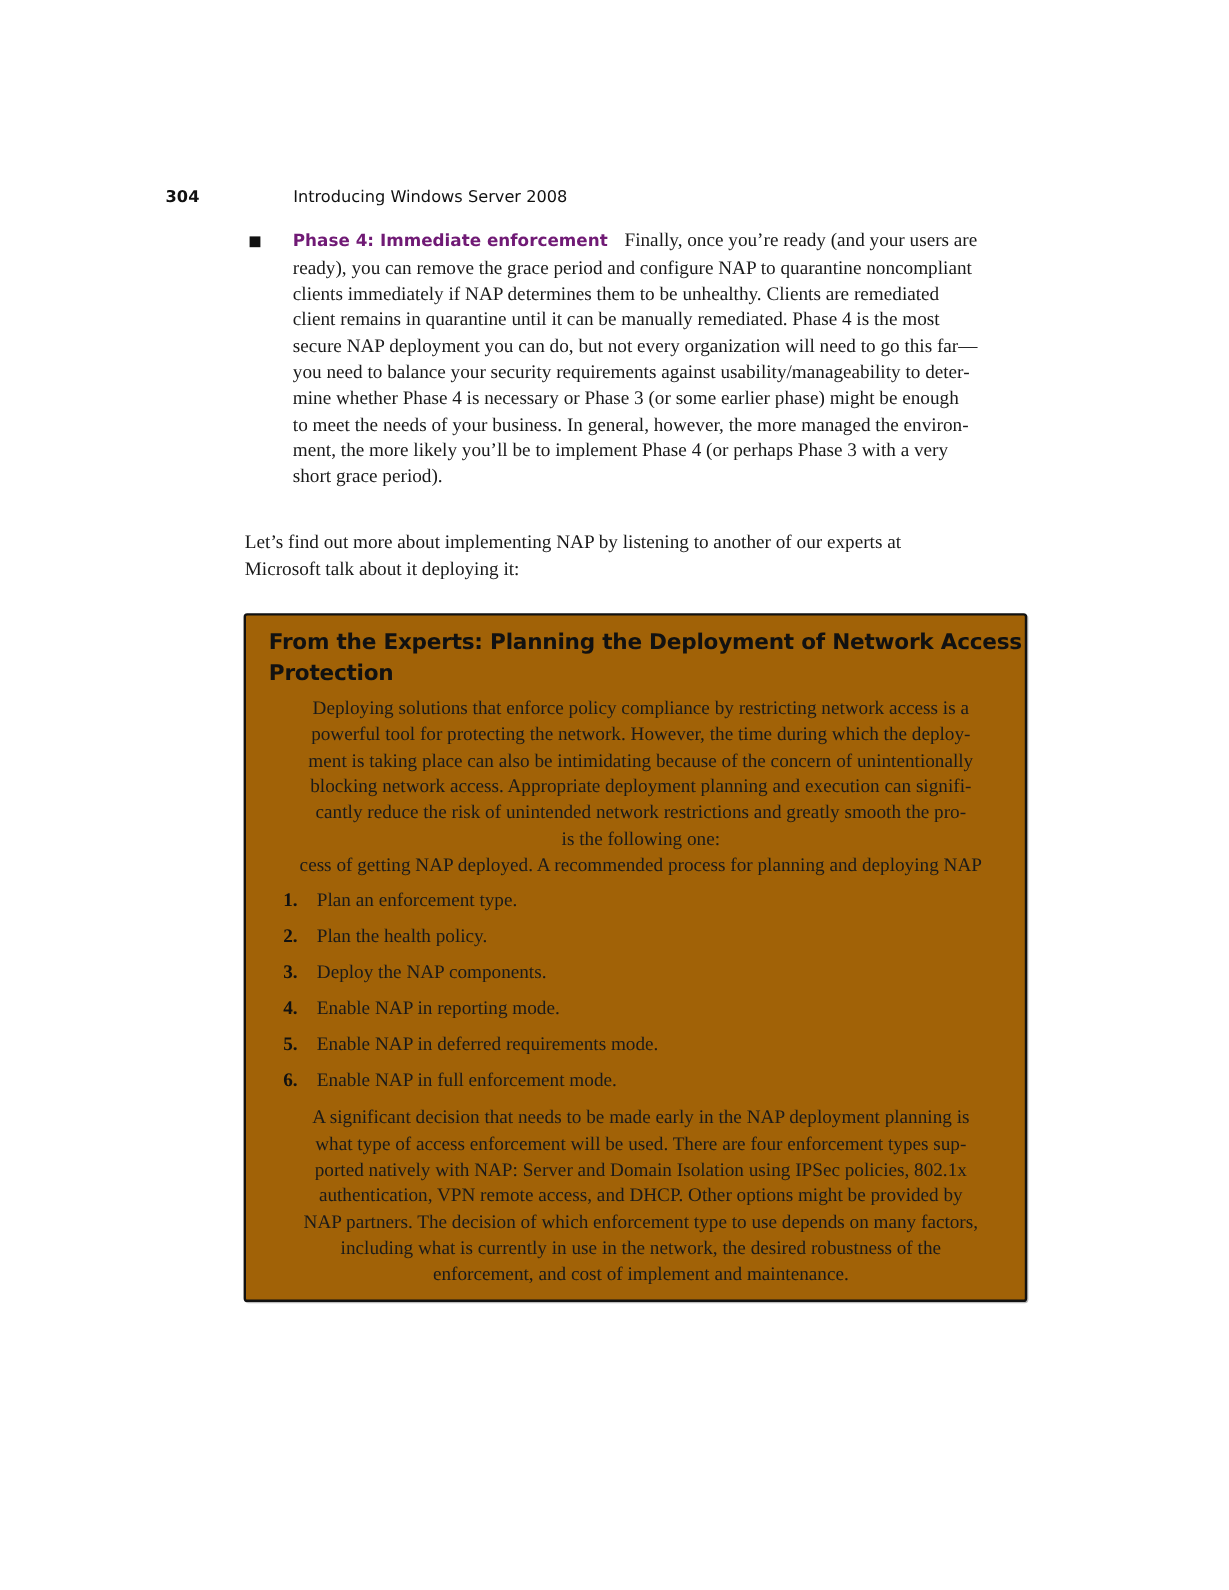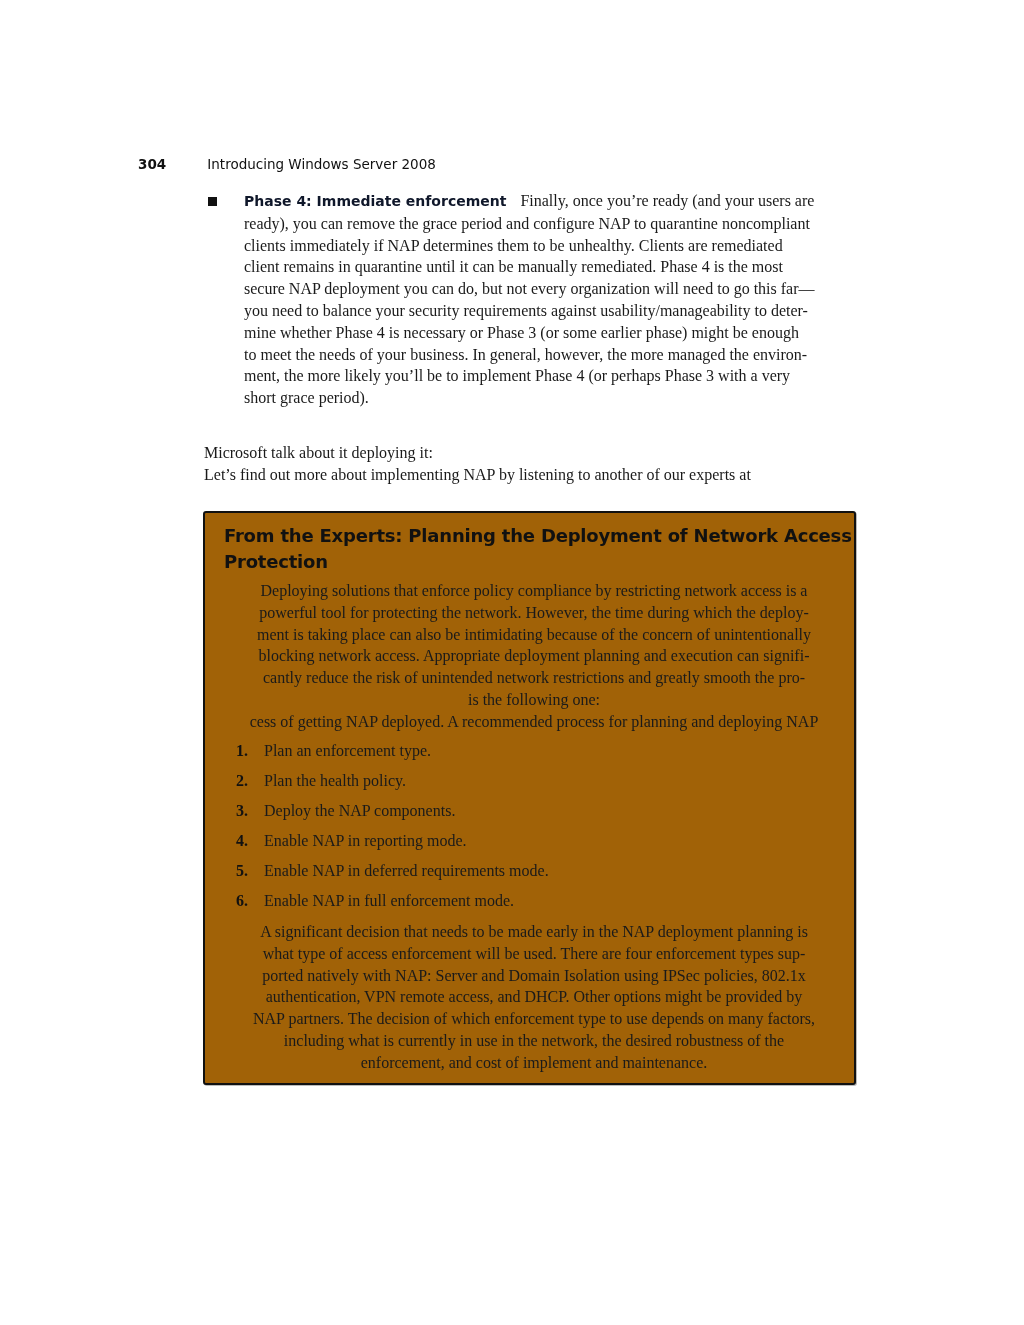--- a/index.html
+++ b/index.html
@@ -23,20 +23,21 @@
       color: #111;
       white-space: nowrap;
     }
     .page-number {
       display: inline-block;
       font-weight: bold;
       width: 65px;
     }
     .running-title {
       display: inline-block;
+      margin-left: 37px;
     }
     .serif {
       font-family: "Liberation Serif", "DejaVu Serif", serif;
       font-size: 16px;
       line-height: 21.8px;
       color: #1a1a1a;
     }
     .bullet-block {
       position: absolute;
       left: 204px;
@@ -58,21 +59,21 @@
       width: 620px;
     }
     .bullet-line {
       display: block;
       white-space: nowrap;
     }
     .bullet-term {
       font-family: "DejaVu Sans", sans-serif;
       font-size: 14px;
       font-weight: 600;
-      color: #0f172a;
+      color: #701a75;
       margin-right: 14px;
     }
     .intro-para {
       position: absolute;
       left: 204px;
       top: 442px;
       width: 650px;
     }
     .intro-para .line {
       display: block;
@@ -157,22 +158,22 @@
     <span class="bullet-line">secure NAP deployment you can do, but not every organization will need to go this far—</span>
     <span class="bullet-line">you need to balance your security requirements against usability/manageability to deter-</span>
     <span class="bullet-line">mine whether Phase 4 is necessary or Phase 3 (or some earlier phase) might be enough</span>
     <span class="bullet-line">to meet the needs of your business. In general, however, the more managed the environ-</span>
     <span class="bullet-line">ment, the more likely you’ll be to implement Phase 4 (or perhaps Phase 3 with a very</span>
     <span class="bullet-line">short grace period).</span>
   </div>
 </div>
 
 <div class="intro-para serif">
+  <span class="line">Let’s find out more about implementing NAP by listening to another of our experts at</span>
   <span class="line">Microsoft talk about it deploying it:</span>
-  <span class="line">Let’s find out more about implementing NAP by listening to another of our experts at</span>
 </div>
 
 <div class="sidebar-box">
   <div class="sidebar-title">
     <span class="line">From the Experts: Planning the Deployment of Network Access</span>
     <span class="line">Protection</span>
   </div>
 
   <div class="sidebar-para para-1 serif">
     <span class="line">Deploying solutions that enforce policy compliance by restricting network access is a</span>

